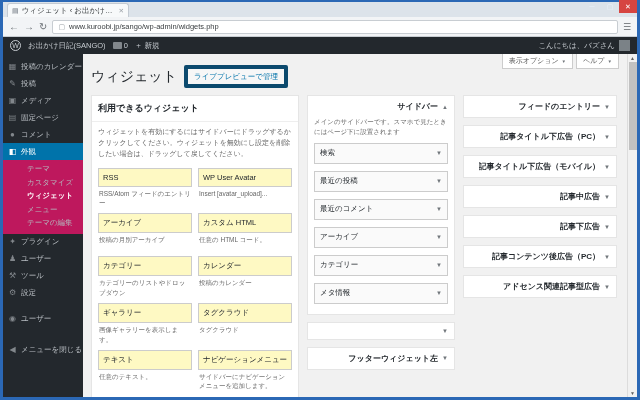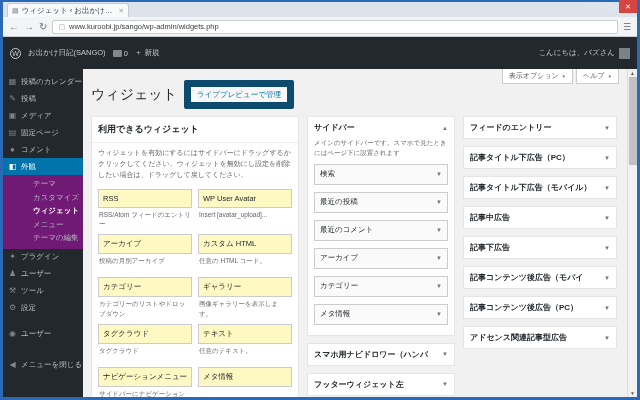--- a/index.html
+++ b/index.html
@@ -15,61 +15,61 @@
   .favicon{color:#7a828a;font-size:7px}
   .tab-title{flex:1;white-space:nowrap;overflow:hidden;text-overflow:ellipsis}
   .tab-close{color:#9aa0a6;font-size:6.5px;cursor:pointer}
   
   .toolbar{height:20px;background:#f2f4f6;display:flex;align-items:center;gap:5px;padding:0 6px;border-bottom:1px solid #c8cdd2}
   .nav-btn{color:#6b7075;font-size:10px;line-height:1;cursor:pointer}
   .urlbar{flex:1;height:14px;background:#fff;border:1px solid #c8cdd2;border-radius:2px;display:flex;align-items:center;gap:4px;padding:0 5px;font-size:7.5px;color:#3c4043;overflow:hidden;white-space:nowrap}
   .page-ico{color:#9aa0a6;font-size:7px}
   .menu-btn{color:#5f6368;font-size:9px;cursor:pointer}
   
-  .adminbar{height:32px;background:#23282d;display:flex;align-items:center;gap:7px;padding:0 7px;color:#c7ccd1;font-size:7.5px;white-space:nowrap}
+  .adminbar{height:17px;background:#23282d;display:flex;align-items:center;gap:7px;padding:0 7px;color:#c7ccd1;font-size:7.5px;white-space:nowrap}
   .wp-logo{width:11px;height:11px;border-radius:50%;border:1px solid #c7ccd1;display:flex;align-items:center;justify-content:center;font-size:7px;cursor:pointer}
   .ab-site{cursor:pointer}
   .ab-comments{display:flex;align-items:center;gap:2px;cursor:pointer}
   .bubble{width:9px;height:7px;background:#82878c;border-radius:1px;display:inline-block}
   .ab-new{cursor:pointer}
   .ab-right{margin-left:auto;display:flex;align-items:center;gap:4px}
   .avatar{width:11px;height:11px;background:#7b8287;display:inline-block}
   
   .main{flex:1;display:flex;background:#f1f1f1;overflow:hidden}
   .sidebar{width:80px;background:#23282d;color:#b9bec3;font-size:7.5px;flex-shrink:0;padding-top:4px;line-height:1}
   .sb-item{display:flex;align-items:center;gap:4px;padding:4.5px 5px;cursor:pointer;white-space:nowrap}
   .sb-item.active{background:#0073aa;color:#fff}
   .sb-item.separated{margin-top:9px}
   .sb-item.collapse{margin-top:14px}
   .sb-ico{width:9px;text-align:center;font-size:8px;color:#82878c;flex-shrink:0}
   .sb-item.active .sb-ico{color:#fff}
-  .sb-sub{background:#701a75;padding:2px 12px 4px}
+  .sb-sub{background:#be185d;padding:2px 6px 4px}
   .sb-sub-item{padding:3px 5px 3px 18px;color:#b4b9be;cursor:pointer;white-space:nowrap}
   .sb-sub-item.current{color:#fff;font-weight:bold}
   
   .content{flex:1;position:relative;padding:0 8px;overflow:hidden}
   .screen-tabs{position:absolute;top:0;right:8px;display:flex;gap:3px}
   .screen-tab{background:#fff;border:1px solid #ccc;border-top:none;padding:2px 6px;font-size:7px;color:#555;display:flex;align-items:center;gap:3px;cursor:pointer}
   .mini-arrow{font-size:4.5px;color:#72777c}
   .titlerow{display:flex;align-items:center;gap:7px;margin:11px 0 7px}
   .page-title{font-size:14px;font-weight:400;color:#23282d}
-  .live-btn{border:7px solid #0c4a6e;color:#0073aa;background:#f7f7f7;font-size:7.5px;padding:2.5px 6px;border-radius:2px;cursor:pointer;white-space:nowrap}
+  .live-btn{border:4px solid #0c4a6e;color:#0073aa;background:#f7f7f7;font-size:7.5px;padding:2.5px 6px;border-radius:2px;cursor:pointer;white-space:nowrap}
   .columns{display:flex;gap:8px;align-items:flex-start}
   .available{width:208px;background:#fff;border:1px solid #e5e5e5;flex-shrink:0}
   .avail-head{padding:6px;font-size:9px;font-weight:bold;color:#23282d;border-bottom:1px solid #eee}
   .avail-desc{padding:5px 6px;font-size:7px;color:#666;line-height:1.55}
   .widgets-grid{display:flex;flex-wrap:wrap;gap:0 6px;padding:3px 6px 6px}
   .widget-card{width:94px;margin-bottom:4px}
   .widget-head{border:1px solid #ccc;background:#fef9c3;padding:4px;font-size:7.5px;color:#23282d;cursor:move;white-space:nowrap;overflow:hidden}
   .widget-desc{font-size:6.5px;color:#666;padding:2px 1px;line-height:1.45;min-height:19px}
   .col{display:flex;flex-direction:column;gap:7px;flex-shrink:0}
   .col.mid{width:148px}
   .col.right{width:154px}
   .card{background:#fff;border:1px solid #e5e5e5}
-  .card-head{display:flex;align-items:center;justify-content:space-between;padding:5px 6px;font-size:8px;font-weight:bold;color:#23282d;cursor:pointer;gap:12px}
+  .card-head{display:flex;align-items:center;justify-content:flex-end;padding:5px 6px;font-size:8px;font-weight:bold;color:#23282d;cursor:pointer;gap:4px}
   .card-title{white-space:nowrap;overflow:hidden}
   .card-arrow{color:#72777c;font-size:6px;flex-shrink:0}
   .card-body{padding:0 6px 3px}
   .card-desc{font-size:6.5px;color:#666;line-height:1.5;margin-bottom:6px}
   .inner-widget{border:1px solid #ccc;background:#fafafa;display:flex;justify-content:space-between;align-items:center;padding:4.5px 5px;font-size:7.5px;color:#23282d;margin-bottom:7px;cursor:move}
   
   .scrollbar{width:10px;background:#f1f1f1;border-left:1px solid #dcdcdc;flex-shrink:0;position:relative}
   .scroll-arrow{position:absolute;left:0;width:9px;text-align:center;font-size:5px;color:#606060}
   .scroll-arrow.up{top:1px}
   .scroll-arrow.down{bottom:1px}
@@ -213,20 +213,24 @@
               </div>
               <div class="widget-card">
                 <div class="widget-head">カスタム HTML</div>
                 <div class="widget-desc">任意の HTML コード。</div>
               </div>
               <div class="widget-card">
                 <div class="widget-head">カテゴリー</div>
                 <div class="widget-desc">カテゴリーのリストやドロップダウン</div>
               </div>
               <div class="widget-card">
+                <div class="widget-head">カレンダー</div>
+                <div class="widget-desc">投稿のカレンダー</div>
+              </div>
+              <div class="widget-card">
                 <div class="widget-head">ギャラリー</div>
                 <div class="widget-desc">画像ギャラリーを表示します。</div>
               </div>
               <div class="widget-card">
                 <div class="widget-head">タグクラウド</div>
                 <div class="widget-desc">タグクラウド</div>
               </div>
               <div class="widget-card">
                 <div class="widget-head">テキスト</div>
                 <div class="widget-desc">任意のテキスト。</div>
@@ -272,21 +276,20 @@
                   <span class="card-arrow">▼</span>
                 </div>
                 <div class="inner-widget">
                   <span>メタ情報</span>
                   <span class="card-arrow">▼</span>
                 </div>
               </div>
             </div>
             <div class="card">
               <div class="card-head">
-                <span class="card-title">スマホ用ナビドロワー（ハンバ</span>
                 <span class="card-arrow ico-dyn">▼</span>
               </div>
             </div>
             <div class="card">
               <div class="card-head">
                 <span class="card-title">フッターウィジェット左</span>
                 <span class="card-arrow ico-dyn">▼</span>
               </div>
             </div>
           </div>
@@ -311,26 +314,20 @@
             </div>
             <div class="card">
               <div class="card-head">
                 <span class="card-title">記事中広告</span>
                 <span class="card-arrow">▼</span>
               </div>
             </div>
             <div class="card">
               <div class="card-head">
                 <span class="card-title">記事下広告</span>
-                <span class="card-arrow">▼</span>
-              </div>
-            </div>
-            <div class="card">
-              <div class="card-head">
-                <span class="card-title">記事コンテンツ後広告（モバイ</span>
                 <span class="card-arrow">▼</span>
               </div>
             </div>
             <div class="card">
               <div class="card-head">
                 <span class="card-title">記事コンテンツ後広告（PC）</span>
                 <span class="card-arrow">▼</span>
               </div>
             </div>
             <div class="card">

